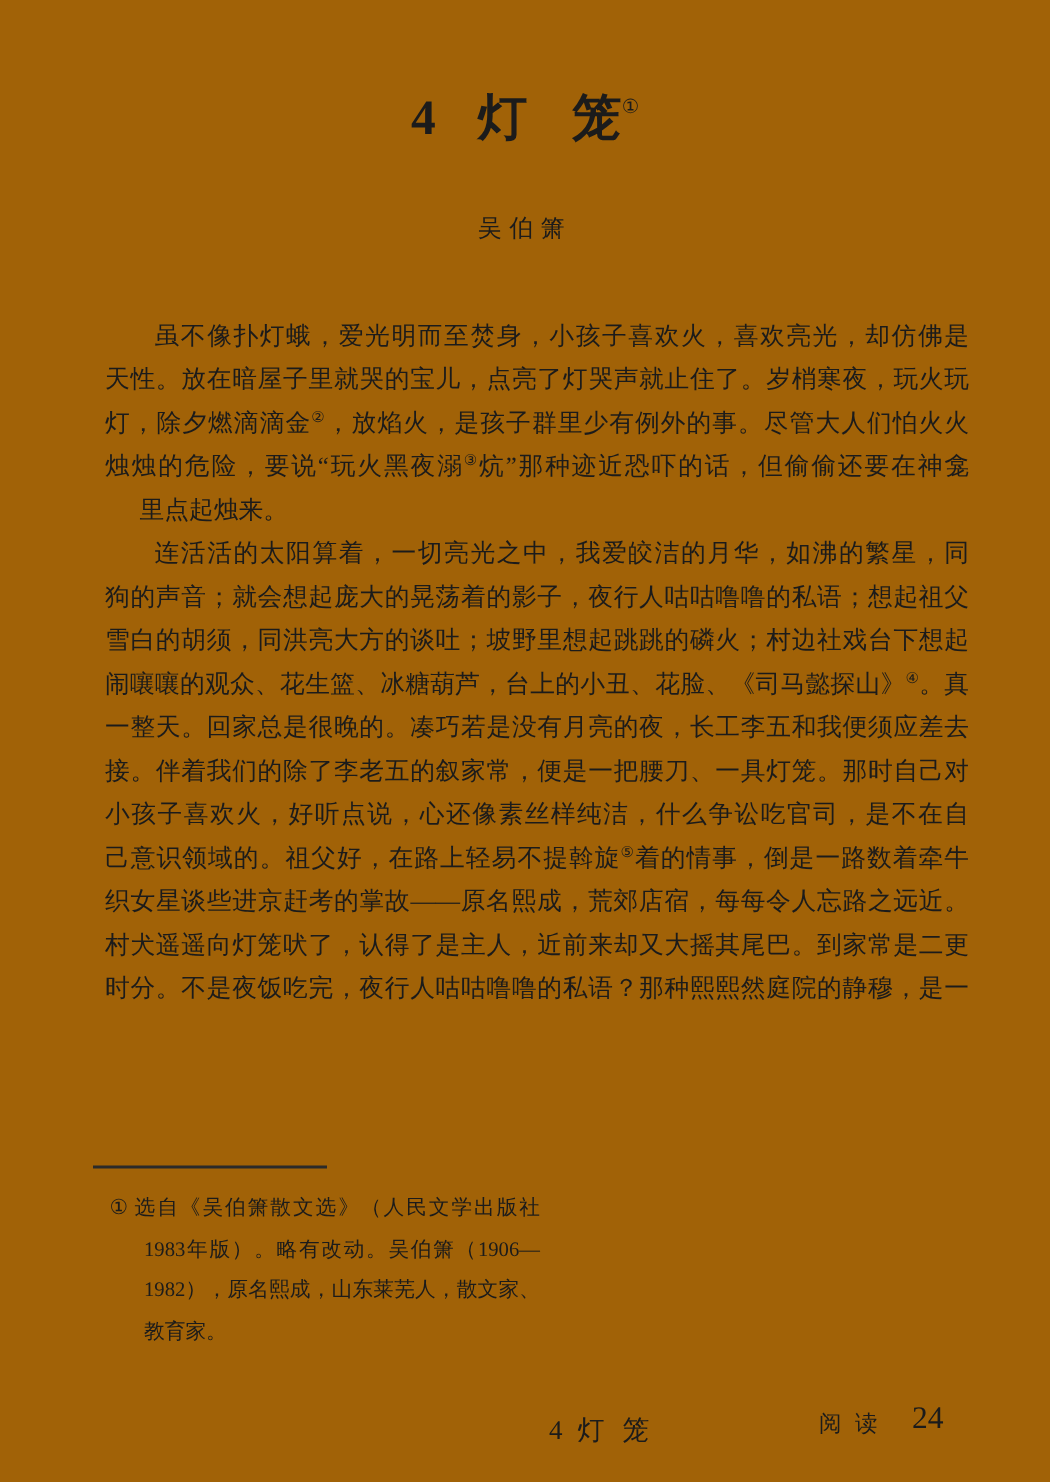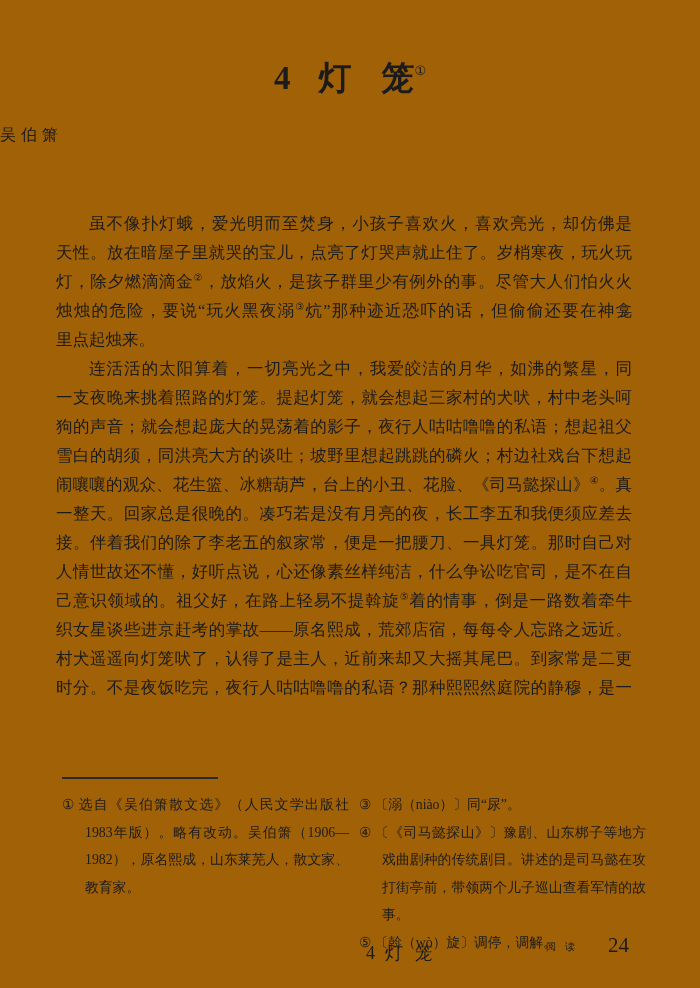--- a/index.html
+++ b/index.html
@@ -15,65 +15,65 @@
   .title-row{
     position:absolute;top:56px;left:0;width:100%;
     text-align:center;
     font-size:33px;font-weight:bold;
     white-space:nowrap;
   }
   .title-num{letter-spacing:0;}
   .title-chars{margin-left:28px;letter-spacing:30px;margin-right:-30px;}
   .title-sup{font-size:13px;vertical-align:14px;font-weight:normal;letter-spacing:0;}
   .author-row{
-    position:absolute;top:125px;left:0;width:100%;
-    text-align:left;font-size:16px;letter-spacing:5px;margin-right:-5px;
+    position:absolute;top:142px;left:0;width:100%;
+    text-align:center;font-size:16px;letter-spacing:5px;margin-right:-5px;
   }
   
   .content{
-    position:absolute;top:209px;left:56px;width:576px;
+    position:absolute;top:209px;left:70px;width:576px;
     font-size:16.5px;
   }
   .line{
     height:29px;line-height:29px;
     text-align:justify;
     text-align-last:justify;
     overflow:hidden;
   }
   .line.indent{text-indent:33px;}
-  .line.end{text-align-last:left;}
+  .line.end{text-align-last:left;margin-left:23px;}
   .line sup{font-size:10px;line-height:0;vertical-align:6px;}
   
   .fn-rule{
     position:absolute;top:777px;left:62px;width:156px;height:0;
     border-top:2px solid #2a2a2a;
   }
   
   .footnotes{
     position:absolute;top:791px;left:62px;width:584px;
     display:flex;gap:10px;
     font-size:13.8px;
   }
-  .fn-col{width:287px;}
+  .fn-col{width:287px;margin-left:11px;}
   .fn{
     padding-left:23px;text-indent:-23px;
     line-height:27.5px;
     text-align:justify;
   }
   .fn .m{margin-right:3px;}
   
   .footer-lesson{
     position:absolute;top:941px;left:366px;
     font-size:18px;white-space:nowrap;
   }
   .footer-lesson .n{margin-right:10px;}
   .footer-lesson .t{letter-spacing:12px;}
   .footer-section{
     position:absolute;top:940px;left:546px;
-    font-size:10px;letter-spacing:9px;white-space:nowrap;font-family:Liberation Serif, serif;
+    font-size:15px;letter-spacing:9px;white-space:nowrap;font-family:Liberation Serif, serif;
   }
   .footer-page{
     position:absolute;top:933px;left:608px;
     font-size:21px;
   }
 </style>
 </head>
 <body>
 
 <div class="page">
@@ -84,44 +84,38 @@
 
   <div class="author-row">吴伯箫</div>
 
   <div class="content" id="content">
       <div class="line indent">虽不像扑灯蛾，爱光明而至焚身，小孩子喜欢火，喜欢亮光，却仿佛是</div>
       <div class="line">天性。放在暗屋子里就哭的宝儿，点亮了灯哭声就止住了。岁梢寒夜，玩火玩</div>
       <div class="line">灯，除夕燃滴滴金<sup>②</sup>，放焰火，是孩子群里少有例外的事。尽管大人们怕火火</div>
       <div class="line">烛烛的危险，要说“玩火黑夜溺<sup>③</sup>炕”那种迹近恐吓的话，但偷偷还要在神龛</div>
       <div class="line end">里点起烛来。</div>
       <div class="line indent">连活活的太阳算着，一切亮光之中，我爱皎洁的月华，如沸的繁星，同</div>
-      <div class="line">一支夜晚来挑着照路的灯笼。提起灯笼，就会想起三家村的犬吠，村中老头呵</div>
       <div class="line">狗的声音；就会想起庞大的晃荡着的影子，夜行人咕咕噜噜的私语；想起祖父</div>
       <div class="line">雪白的胡须，同洪亮大方的谈吐；坡野里想起跳跳的磷火；村边社戏台下想起</div>
       <div class="line">闹嚷嚷的观众、花生篮、冰糖葫芦，台上的小丑、花脸、《司马懿探山》<sup>④</sup>。真</div>
       <div class="line">一整天。回家总是很晚的。凑巧若是没有月亮的夜，长工李五和我便须应差去</div>
       <div class="line">接。伴着我们的除了李老五的叙家常，便是一把腰刀、一具灯笼。那时自己对</div>
-      <div class="line">人情世故还不懂，好听点说，心还像素丝样纯洁，什么争讼吃官司，是不在自</div>
+      <div class="line">小孩子喜欢火，好听点说，心还像素丝样纯洁，什么争讼吃官司，是不在自</div>
       <div class="line">己意识领域的。祖父好，在路上轻易不提斡旋<sup>⑤</sup>着的情事，倒是一路数着牵牛</div>
       <div class="line">织女星谈些进京赶考的掌故——原名熙成，荒郊店宿，每每令人忘路之远近。</div>
       <div class="line">村犬遥遥向灯笼吠了，认得了是主人，近前来却又大摇其尾巴。到家常是二更</div>
       <div class="line">时分。不是夜饭吃完，夜行人咕咕噜噜的私语？那种熙熙然庭院的静穆，是一</div>
     </div>
 
   <div class="fn-rule"></div>
 
   <div class="footnotes">
     <div class="fn-col" id="fn-left">
         <div class="fn"><span class="m">①</span><span>选自《吴伯箫散文选》（人民文学出版社1983年版）。略有改动。吴伯箫（1906—1982），原名熙成，山东莱芜人，散文家、教育家。</span></div>
       </div>
-    <div class="fn-col" id="fn-right">
-        <div class="fn"><span class="m">③</span><span>〔溺（niào）〕同“尿”。</span></div>
-        <div class="fn"><span class="m">④</span><span>〔《司马懿探山》〕豫剧、山东梆子等地方戏曲剧种的传统剧目。讲述的是司马懿在攻打街亭前，带领两个儿子巡山查看军情的故事。</span></div>
-        <div class="fn"><span class="m">⑤</span><span>〔斡（wò）旋〕调停，调解。</span></div>
-      </div>
   </div>
 
   <div class="footer-lesson">
     <span class="n">4</span><span class="t">灯笼</span>
   </div>
   <div class="footer-section">阅读</div>
   <div class="footer-page">24</div>
 
 </div>
 

